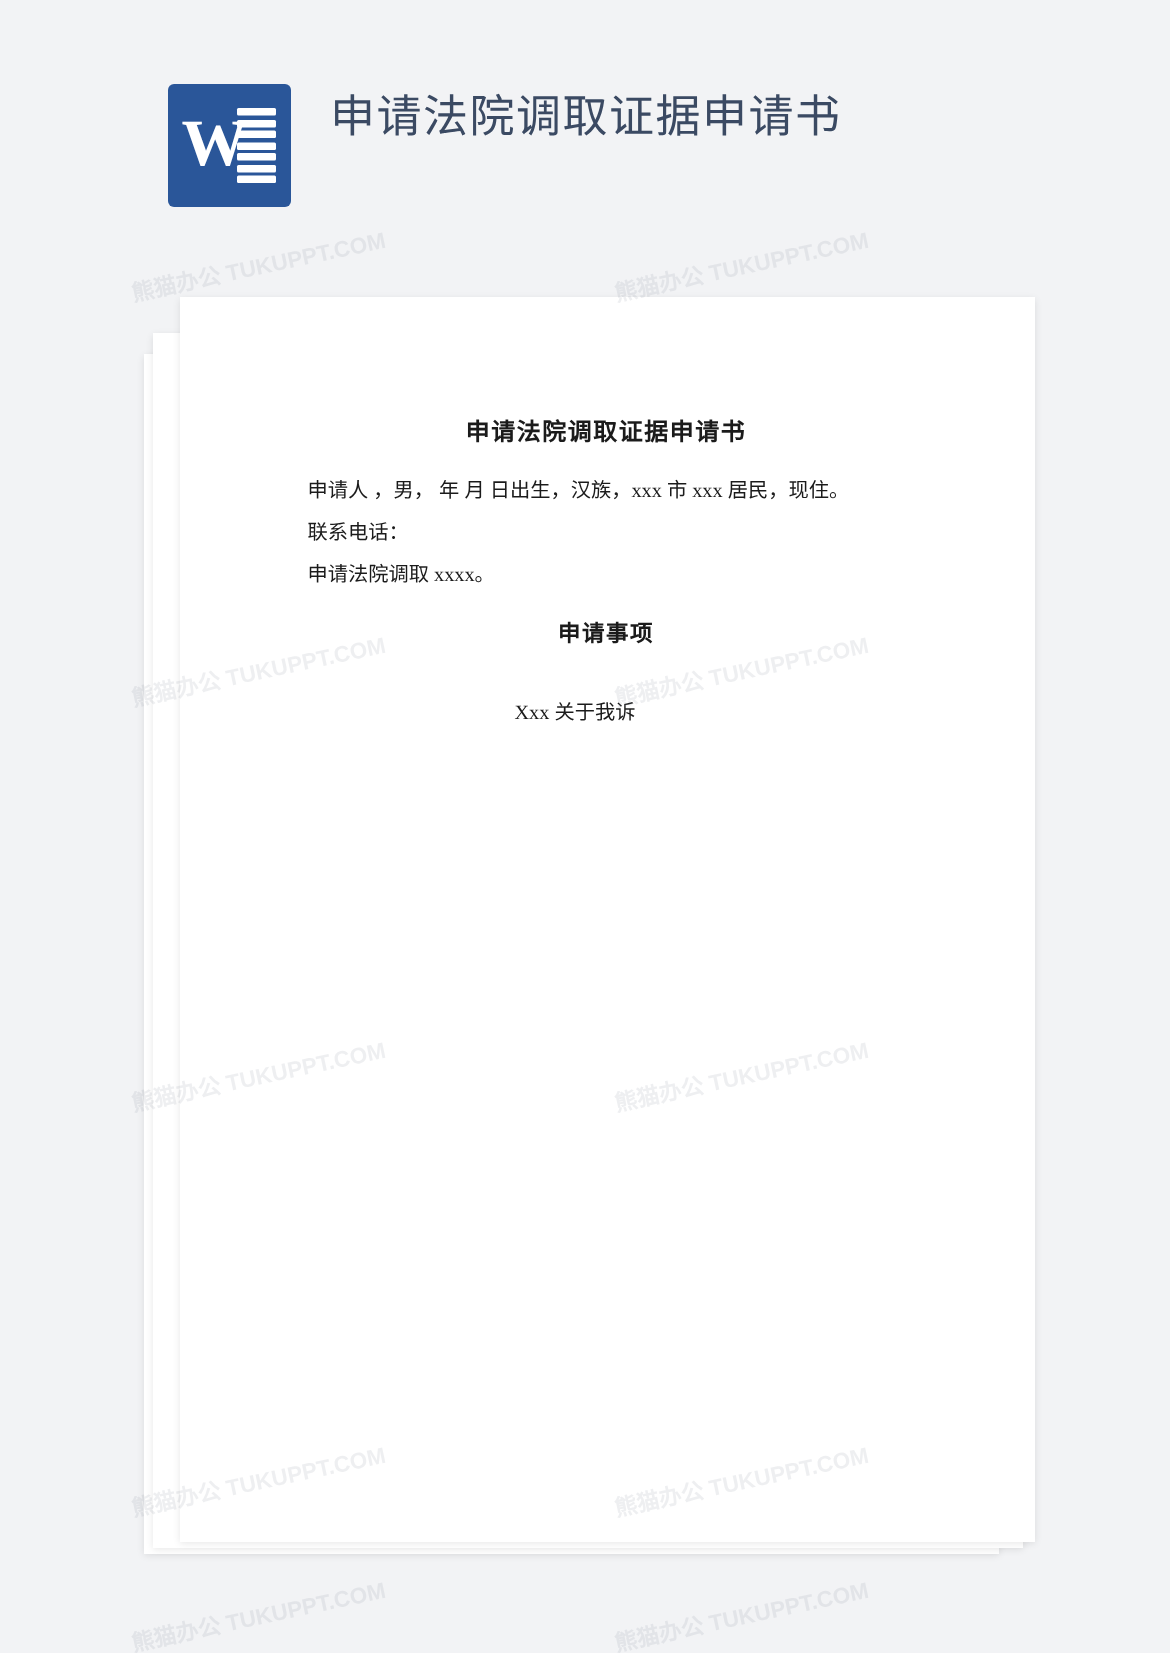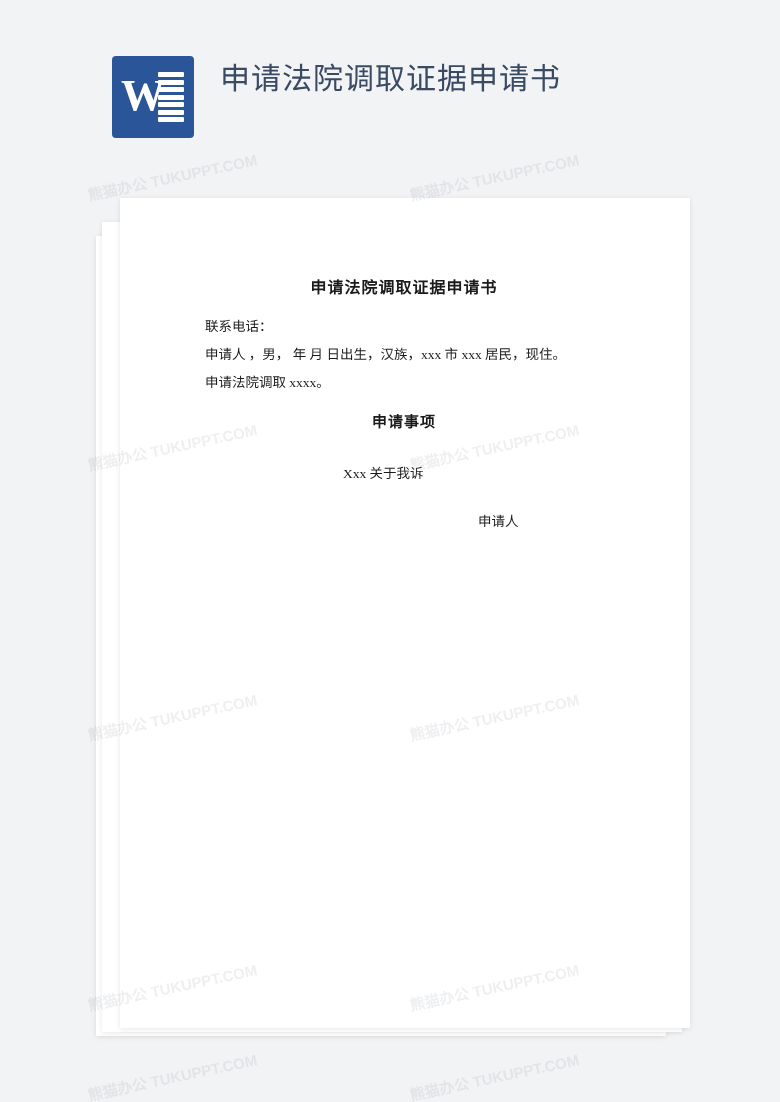--- a/index.html
+++ b/index.html
@@ -192,29 +192,28 @@
 
 <div class="paper-stack">
   <div class="sheet sheet-back2"></div>
   <div class="sheet sheet-back1"></div>
   <div class="sheet sheet-front"></div>
 
   <div class="doc">
     <div class="doc-inner">
       <div class="doc-title">申请法院调取证据申请书</div>
 
+      <p class="doc-p">申请人  ，男，  年 月  日出生，汉族，xxx 市 xxx 居民，现住。</p>
       <p class="doc-p">联系电话：</p>
-      <p class="doc-p">申请人  ，男，  年 月  日出生，汉族，xxx 市 xxx 居民，现住。</p>
 
       <p class="doc-p">申请法院调取 xxxx。</p>
 
       <div class="doc-sec-head">申请事项</div>
 
       <p class="doc-p center-right">Xxx 关于我诉</p>
-      <p class="doc-p sign">申请人</p>
     </div>
   </div>
 </div>
 
 <div id="watermark-layer">
     <div class="wm wm-lg" style="left: 86px; top: 166px;">熊猫办公 TUKUPPT.COM</div>
     <div class="wm wm-lg" style="left: 408px; top: 166px;">熊猫办公 TUKUPPT.COM</div>
     <div class="wm wm-lg" style="left: 86px; top: 436px;">熊猫办公 TUKUPPT.COM</div>
     <div class="wm wm-lg" style="left: 408px; top: 436px;">熊猫办公 TUKUPPT.COM</div>
     <div class="wm wm-lg" style="left: 86px; top: 706px;">熊猫办公 TUKUPPT.COM</div>

